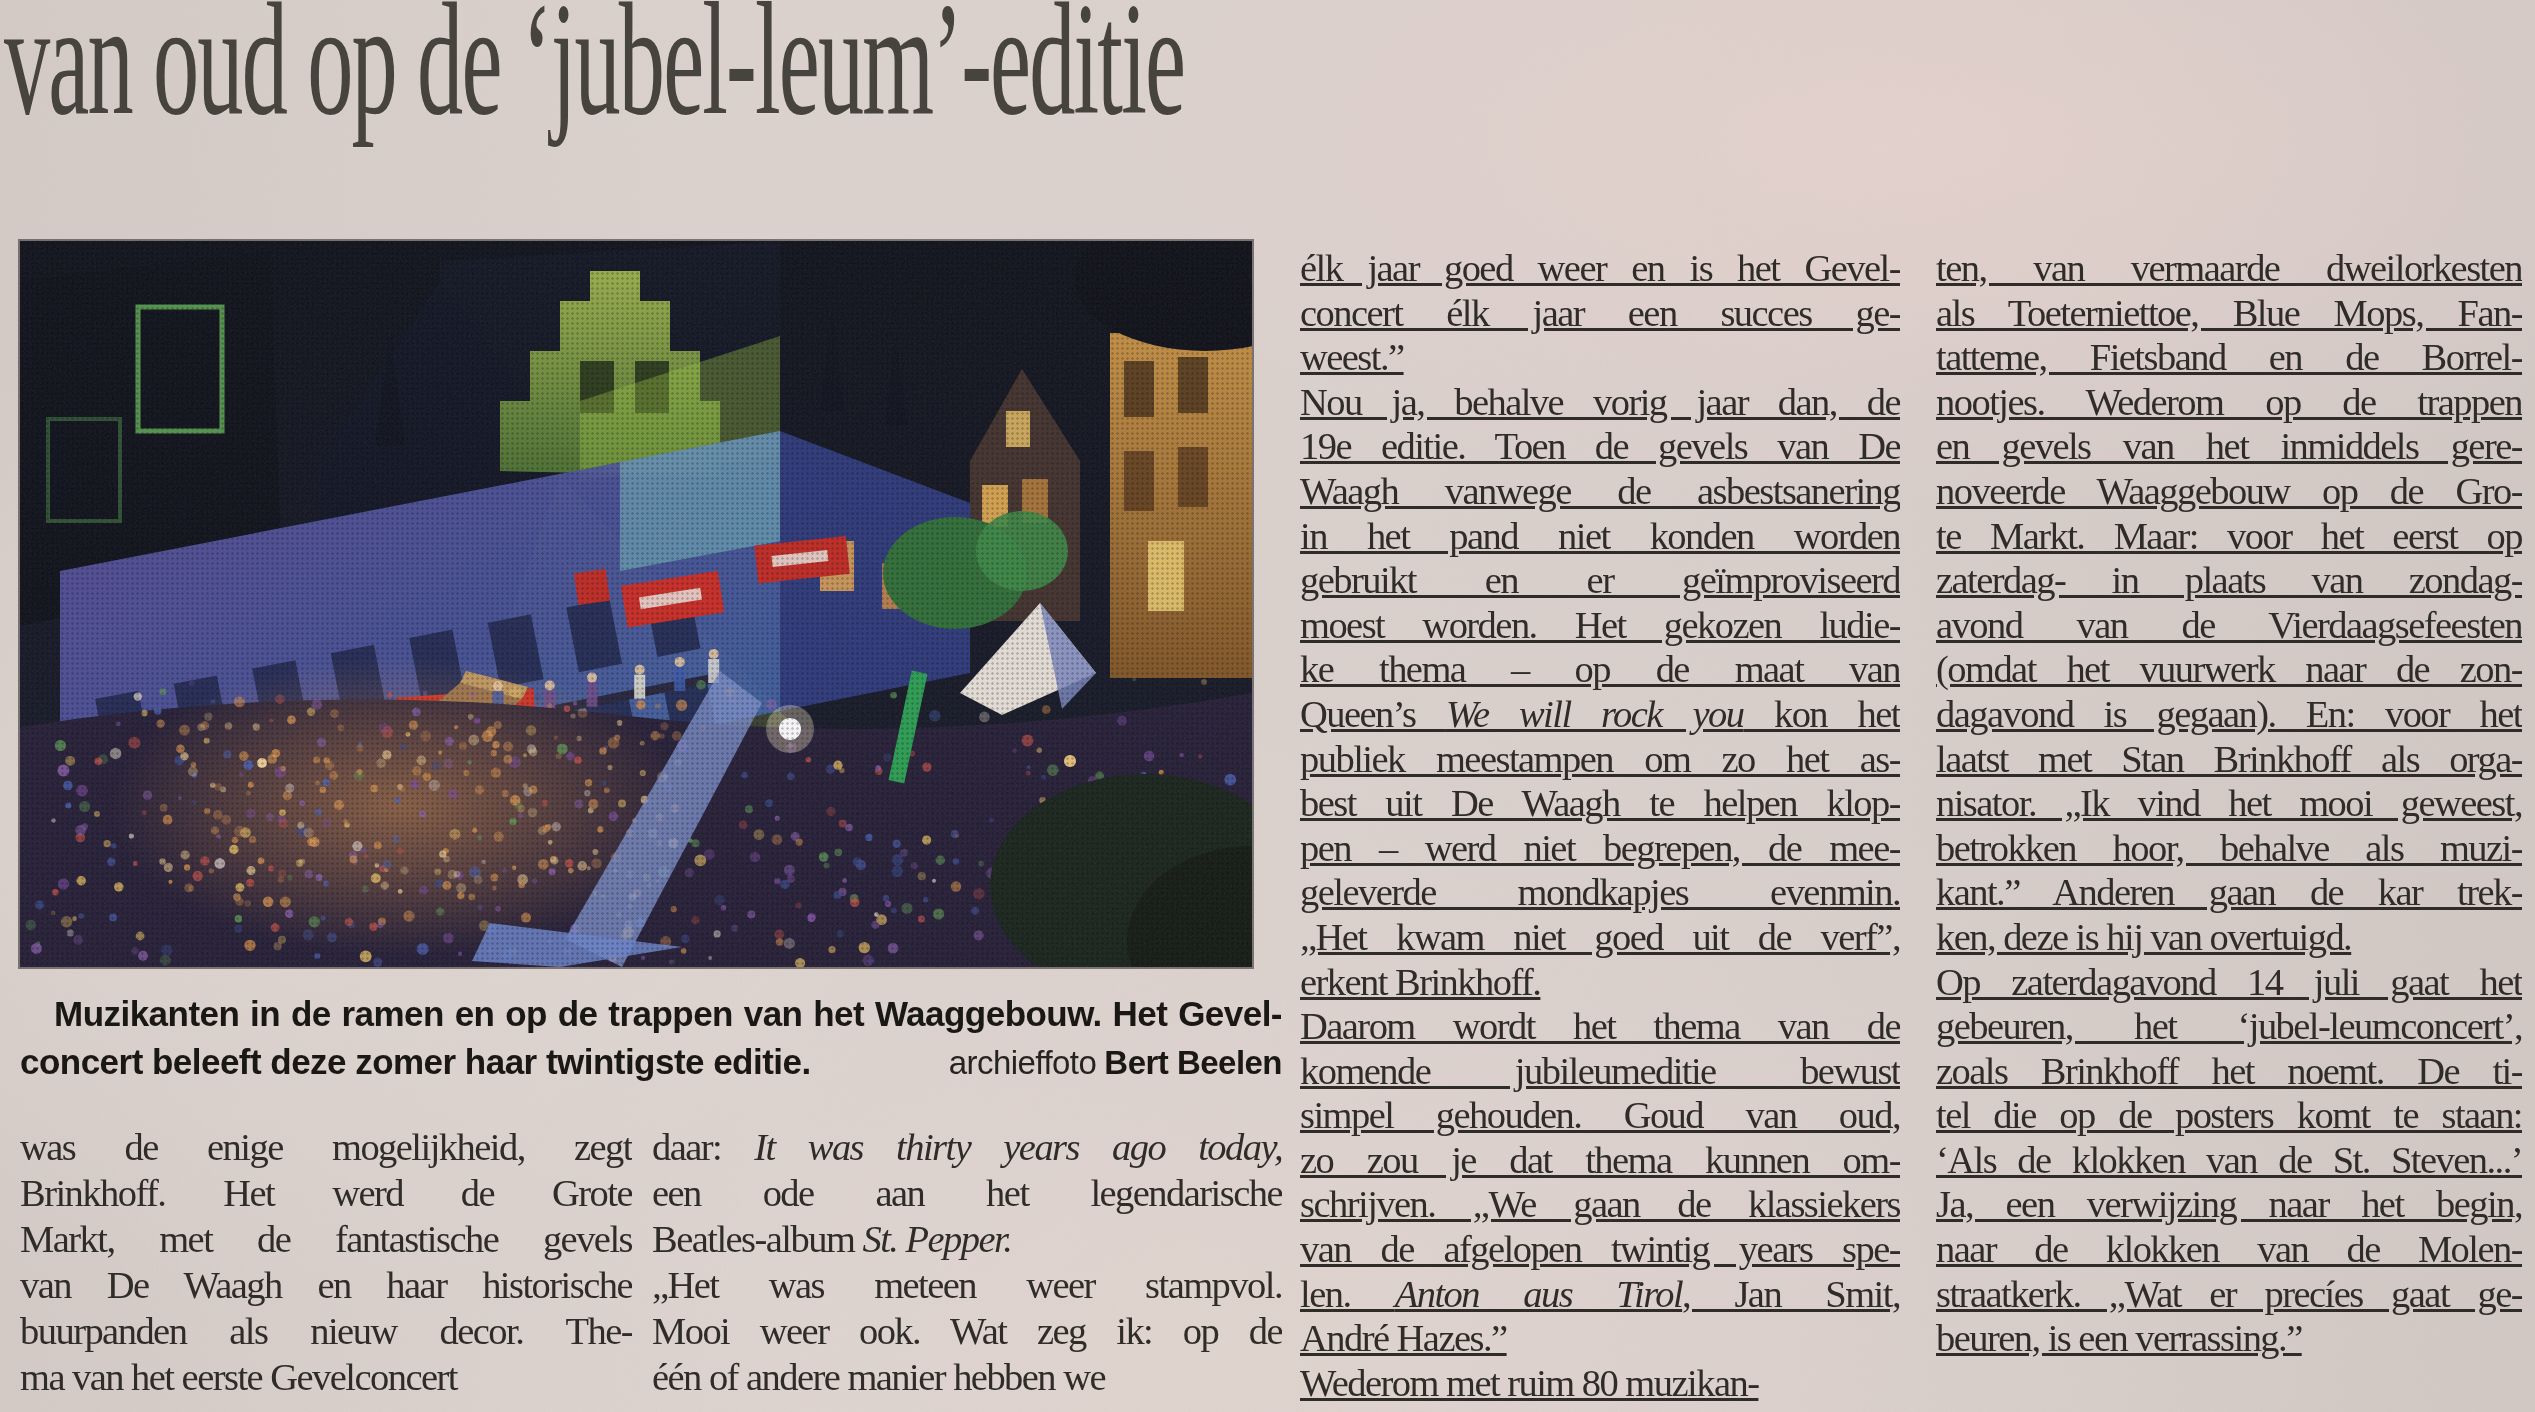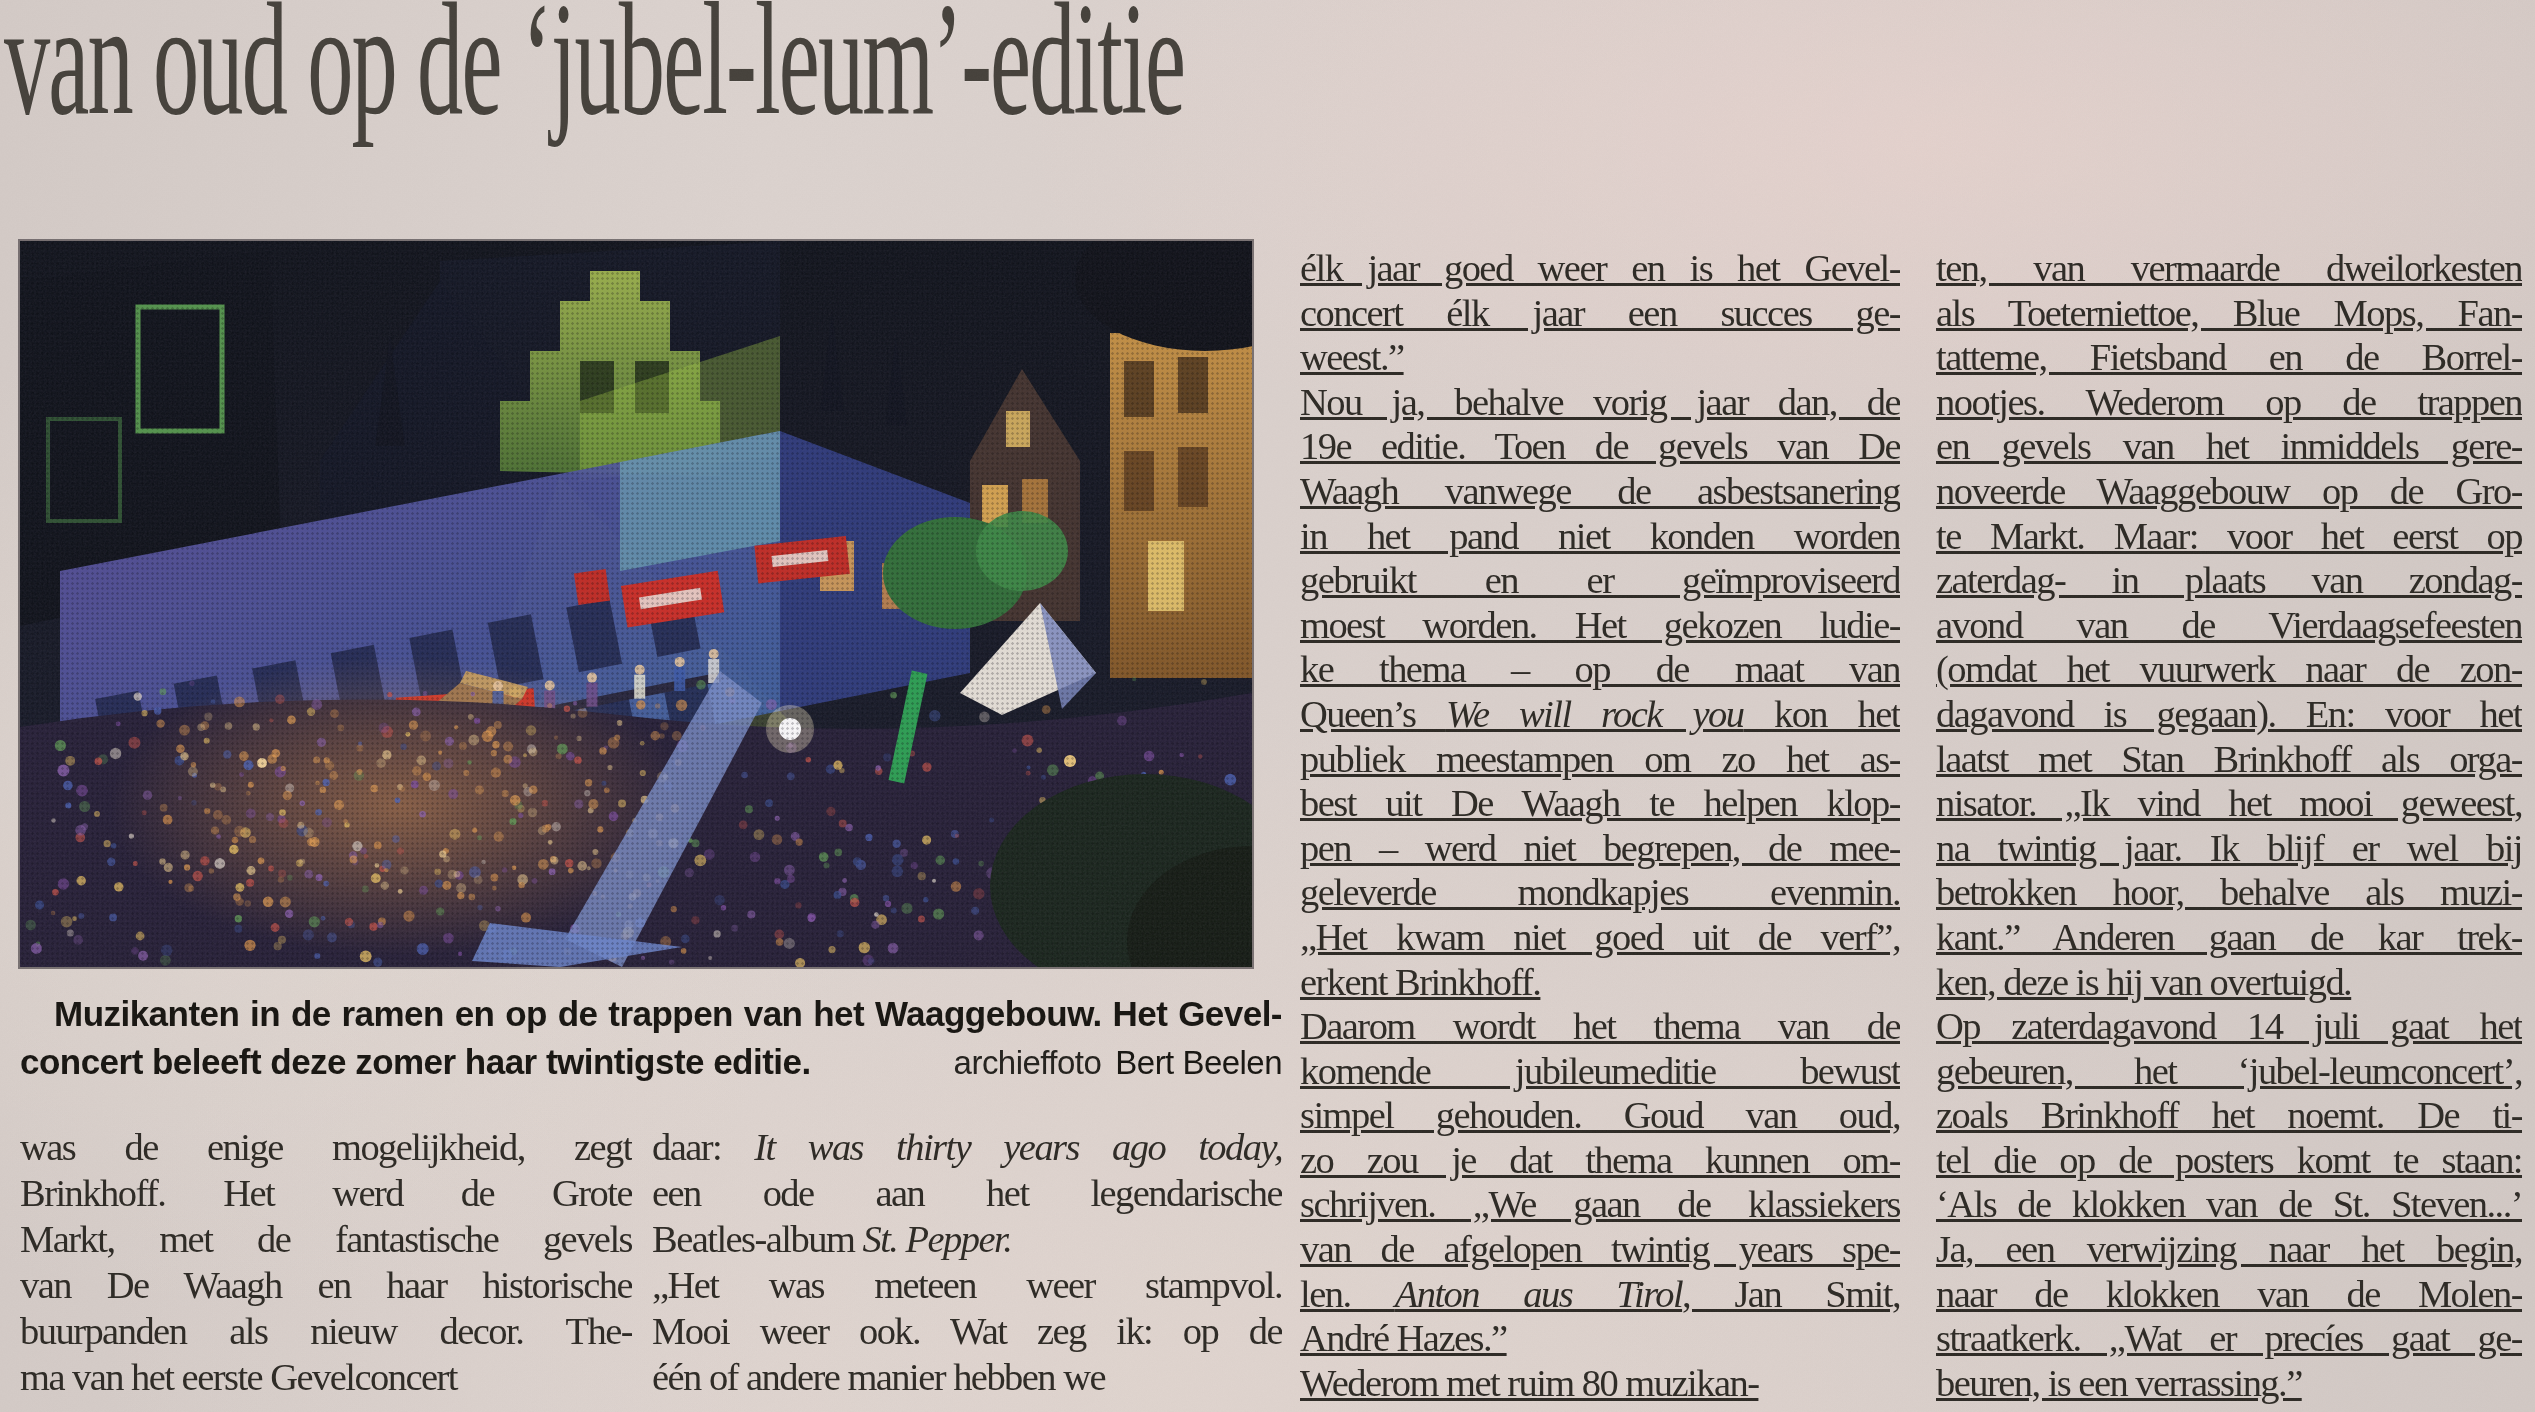--- a/index.html
+++ b/index.html
@@ -30,21 +30,21 @@
   }
   .caption{
     position:absolute;left:20px;top:990px;width:1262px;
     font-family:"Liberation Sans","DejaVu Sans",sans-serif;
     font-weight:bold;font-size:35px;letter-spacing:-0.015em;color:#171511;
   }
   .cap-line{height:48px;line-height:48px;}
   .cap-just{text-align:justify;text-align-last:justify;margin-left:34px;}
   .cap-row{display:flex;justify-content:space-between;align-items:baseline;}
   .credit{font-weight:normal;font-size:33px;white-space:nowrap;color:#23211d;}
-  .credit-name{font-weight:normal;margin-left:14px;color:#171511;text-align:right;}
+  .credit-name{font-weight:bold;margin-left:8px;color:#171511;text-align:right;}
   .col{position:absolute;color:#2d2a25;font-size:38.5px;letter-spacing:-0.04em;overflow:hidden;}
   .tline{text-align:justify;text-align-last:justify;}
   .tline.nj{text-align-last:left;}
   .c34 .tline{height:44.6px;line-height:44.6px;text-decoration:underline;}
   .c12 .tline{height:46px;line-height:46px;}
   .it{font-style:italic;}
   .page-noise{position:absolute;inset:0;width:100%;height:100%;pointer-events:none;opacity:0.10;}
 </style>
 </head>
 <body>
@@ -890,21 +890,20 @@
       <div class="tline">nootjes. Wederom op de trappen</div>
       <div class="tline">en gevels van het inmiddels gere-</div>
       <div class="tline">noveerde Waaggebouw op de Gro-</div>
       <div class="tline">te Markt. Maar: voor het eerst op</div>
       <div class="tline">zaterdag- in plaats van zondag-</div>
       <div class="tline">avond van de Vierdaagsefeesten</div>
       <div class="tline">(omdat het vuurwerk naar de zon-</div>
       <div class="tline">dagavond is gegaan). En: voor het</div>
       <div class="tline">laatst met Stan Brinkhoff als orga-</div>
       <div class="tline">nisator. „Ik vind het mooi geweest,</div>
-      <div class="tline">na twintig jaar. Ik blijf er wel bij</div>
       <div class="tline">betrokken hoor, behalve als muzi-</div>
       <div class="tline">kant.” Anderen gaan de kar trek-</div>
       <div class="tline nj">ken, deze is hij van overtuigd.</div>
       <div class="tline">Op zaterdagavond 14 juli gaat het</div>
       <div class="tline">gebeuren, het ‘jubel-leumconcert’,</div>
       <div class="tline">zoals Brinkhoff het noemt. De ti-</div>
       <div class="tline">tel die op de posters komt te staan:</div>
       <div class="tline">‘Als de klokken van de St. Steven...’</div>
       <div class="tline">Ja, een verwijzing naar het begin,</div>
       <div class="tline">naar de klokken van de Molen-</div>

